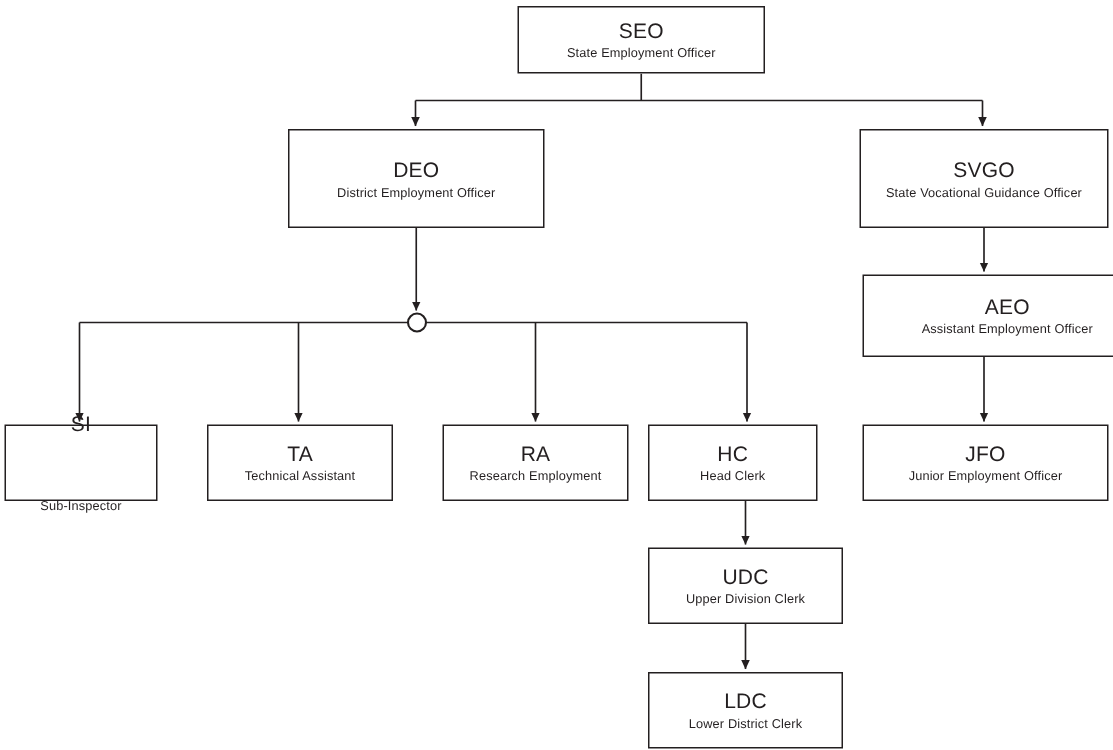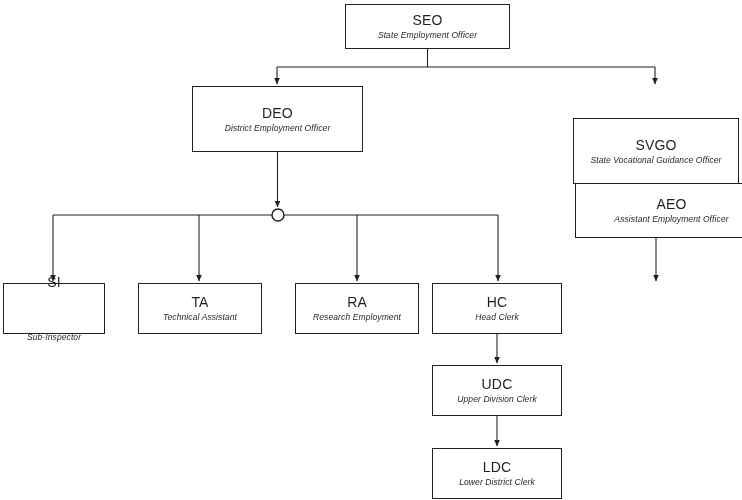--- a/index.html
+++ b/index.html
@@ -40,21 +40,20 @@
     color: #231f20;
     z-index: 2;
   }
   .node .code {
     font-size: 14px;
     letter-spacing: 0.15px;
   }
   .node .title {
     font-size: 8.5px;
     letter-spacing: 0.1px;
-    font-style: italic;
   }
 </style>
 </head>
 <body>
 
 <div id="org-chart">
 
   <svg id="chart-svg" viewBox="0 0 742 500" xmlns="http://www.w3.org/2000/svg">
     <defs>
       <marker id="arrowhead" markerWidth="7" markerHeight="7" refX="5.4" refY="3" orient="auto" markerUnits="strokeWidth">
@@ -95,47 +94,51 @@
   <div class="node" style="left:345px; top:4px; width:165px; height:45px;">
     <span class="code">SEO</span>
     <span class="title">State Employment Officer</span>
   </div>
 
   <div class="node" style="left:192px; top:86px; width:171px; height:66px;">
     <span class="code">DEO</span>
     <span class="title">District Employment Officer</span>
   </div>
 
-  <div class="node" style="left:573px; top:86px; width:166px; height:66px;margin-top:32px;">
+  <div class="node" style="left:573px; top:86px; width:166px; height:66px;">
     <span class="code">SVGO</span>
     <span class="title">State Vocational Guidance Officer</span>
   </div>
 
   <div class="node" style="left:575px; top:183px; width:193px; height:55px;">
     <span class="code">AEO</span>
     <span class="title">Assistant Employment Officer</span>
   </div>
 
+  <div class="node" style="left:575px; top:283px; width:164px; height:51px;">
+    <span class="code">JFO</span>
+    <span class="title">Junior Employment Officer</span>
+  </div>
 
   <div class="node" style="left:3px; top:283px; width:102px; height:51px;gap:40px;">
     <span class="code">SI</span>
     <span class="title">Sub-Inspector</span>
   </div>
 
   <div class="node" style="left:138px; top:283px; width:124px; height:51px;">
     <span class="code">TA</span>
     <span class="title">Technical Assistant</span>
   </div>
 
   <div class="node" style="left:295px; top:283px; width:124px; height:51px;">
     <span class="code">RA</span>
     <span class="title">Research Employment</span>
   </div>
 
-  <div class="node" style="left:432px; top:283px; width:130px; height:51px;">
+  <div class="node" style="left:432px; top:283px; width:113px; height:51px;">
     <span class="code">HC</span>
     <span class="title">Head Clerk</span>
   </div>
 
   <div class="node" style="left:432px; top:365px; width:130px; height:51px;">
     <span class="code">UDC</span>
     <span class="title">Upper Division Clerk</span>
   </div>
 
   <div class="node" style="left:432px; top:448px; width:130px; height:51px;">

